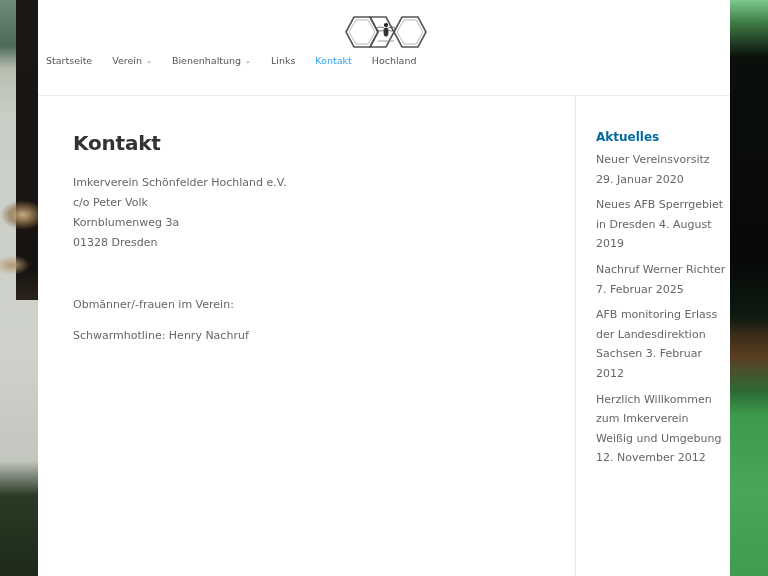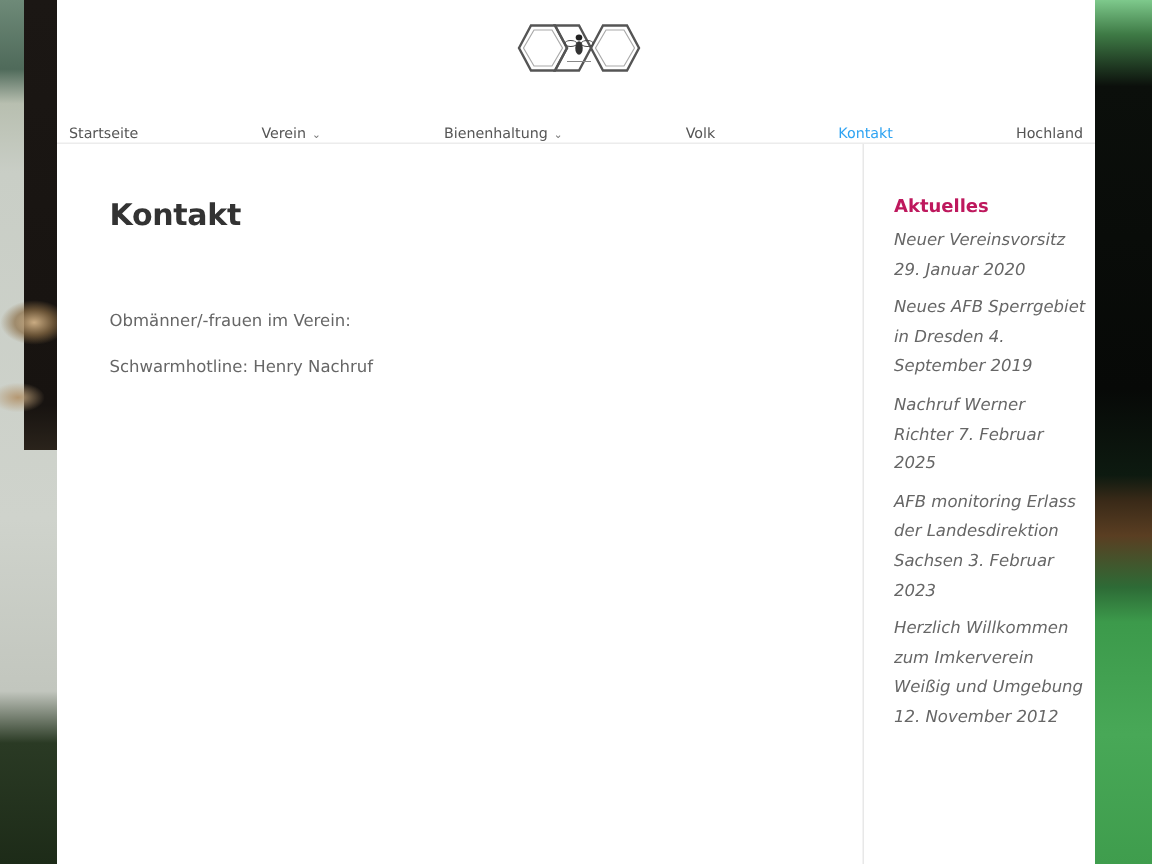--- a/index.html
+++ b/index.html
@@ -30,22 +30,22 @@
     position: absolute; left: 38px; top: 0; width: 692px; height: 576px;
     background: #ffffff;
   }
   .header {
     height: 96px; border-bottom: 1px solid #ececec; position: relative;
   }
   .logo {
     position: absolute; left: 305px; top: 14px; width: 86px; height: 36px;
   }
   .nav {
-    position: absolute; top: 84px; left: 0; width: 100%;
-    display: flex; justify-content: space-between; gap: 16px;
+    position: absolute; top: 55px; left: 0; width: 100%;
+    display: flex; justify-content: flex-start; gap: 4px;
     font-size: 9.5px; color: #555;
   }
   .nav-item { margin: 0 8px; display: flex; align-items: center; gap: 4px; cursor: pointer; white-space: nowrap; }
   .nav-item.active { color: #2ea3f2; }
   .chev { font-size: 7px; color: #777; }
   .main {
     position: absolute; left: 35px; top: 96px; width: 500px;
   }
   .sidebar-line {
     position: absolute; left: 537px; top: 96px; width: 1px; height: 480px; background: #e8e8e8;
@@ -53,23 +53,23 @@
   h1 {
     font-family: "DejaVu Sans", sans-serif; font-weight: bold;
     font-size: 20px; color: #333; margin-top: 35px; letter-spacing: -0.2px;
   }
   .content { margin-top: 18px; font-size: 11px; color: #666; line-height: 20px; }
   .content p { margin-bottom: 11px; }
   .sidebar {
     position: absolute; left: 558px; top: 96px; width: 130px;
   }
   .sidebar h4 {
-    margin-top: 33px; font-size: 12px; font-weight: bold; color: #be185d; line-height: 16px;
+    margin-top: 33px; font-size: 12px; font-weight: bold; color: #0369a1; line-height: 16px;
   }
-  .sidebar ul { list-style: none; margin-top: 5px; font-style: italic; }
+  .sidebar ul { list-style: none; margin-top: 5px; }
   .sidebar li { font-size: 11px; color: #666; line-height: 19.6px; margin-bottom: 6px; cursor: pointer; }
 </style>
 </head>
 <body>
 
 <div class="bg-left">
   <div class="post"></div>
   <div class="bee1"></div>
   <div class="bee2"></div>
 </div>
@@ -101,52 +101,58 @@
       </div>
       <div class="nav-item">
         <span>Verein</span>
         <span class="chev">⌄</span>
       </div>
       <div class="nav-item">
         <span>Bienenhaltung</span>
         <span class="chev">⌄</span>
       </div>
       <div class="nav-item">
-        <span>Volk</span>
+        <span>Links</span>
       </div>
       <div class="nav-item active">
         <span>Kontakt</span>
       </div>
       <div class="nav-item">
         <span>Hochland</span>
       </div>
     </nav>
   </div>
 
   <div class="main">
     <h1>Kontakt</h1>
     <div class="content">
+      <p>
+        <span>Imkerverein Schönfelder Hochland e.V.</span><br>
+        <span>c/o Peter Volk</span><br>
+        <span>Kornblumenweg 3a</span><br>
+        <span>01328 Dresden</span>
+      </p>
       <p>
         <br>
       </p>
       <p>Obmänner/-frauen im Verein:</p>
       <p>
         <span>Schwarmhotline: Henry Nachruf</span><br>
       </p>
       <p>
         <br>
       </p>
     </div>
   </div>
 
   <div class="sidebar-line"></div>
 
   <aside class="sidebar">
     <h4>Aktuelles</h4>
     <ul>
       <li>Neuer Vereinsvorsitz 29. Januar 2020</li>
-      <li>Neues AFB Sperrgebiet in Dresden 4. September 2019</li>
+      <li>Neues AFB Sperrgebiet in Dresden 4. August 2019</li>
       <li>Nachruf Werner Richter 7. Februar 2025</li>
-      <li>AFB monitoring Erlass der Landesdirektion Sachsen 3. Februar 2023</li>
+      <li>AFB monitoring Erlass der Landesdirektion Sachsen 3. Februar 2012</li>
       <li>Herzlich Willkommen zum Imkerverein Weißig und Umgebung 12. November 2012</li>
     </ul>
   </aside>
 </div>
 
 </body></html>

